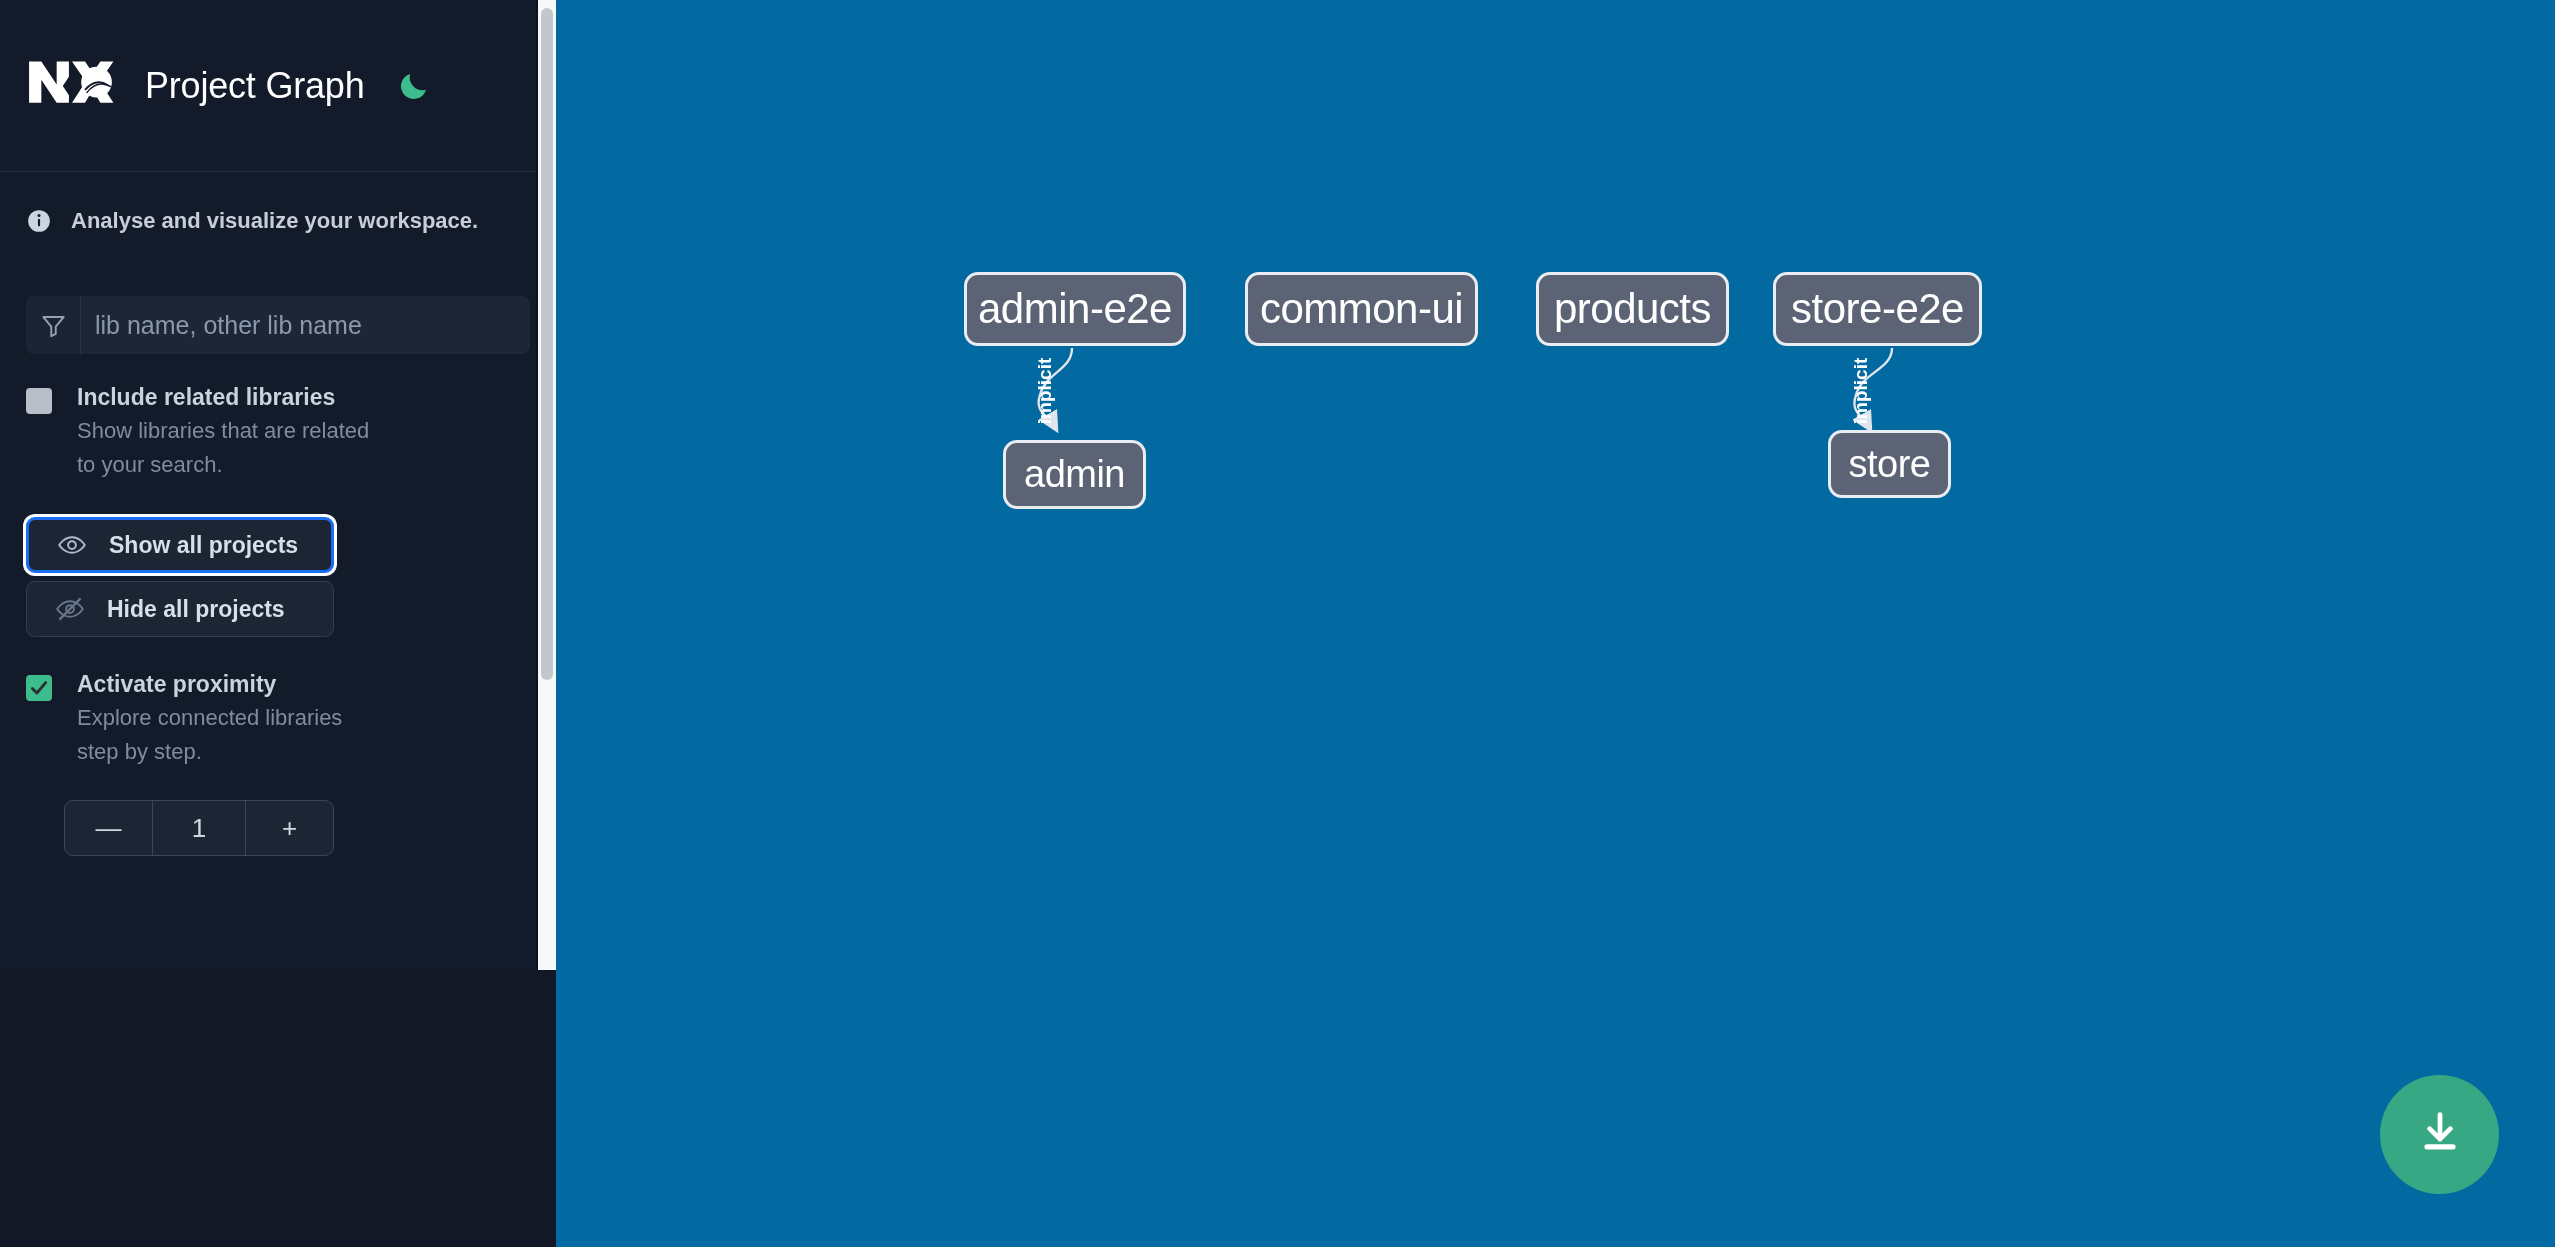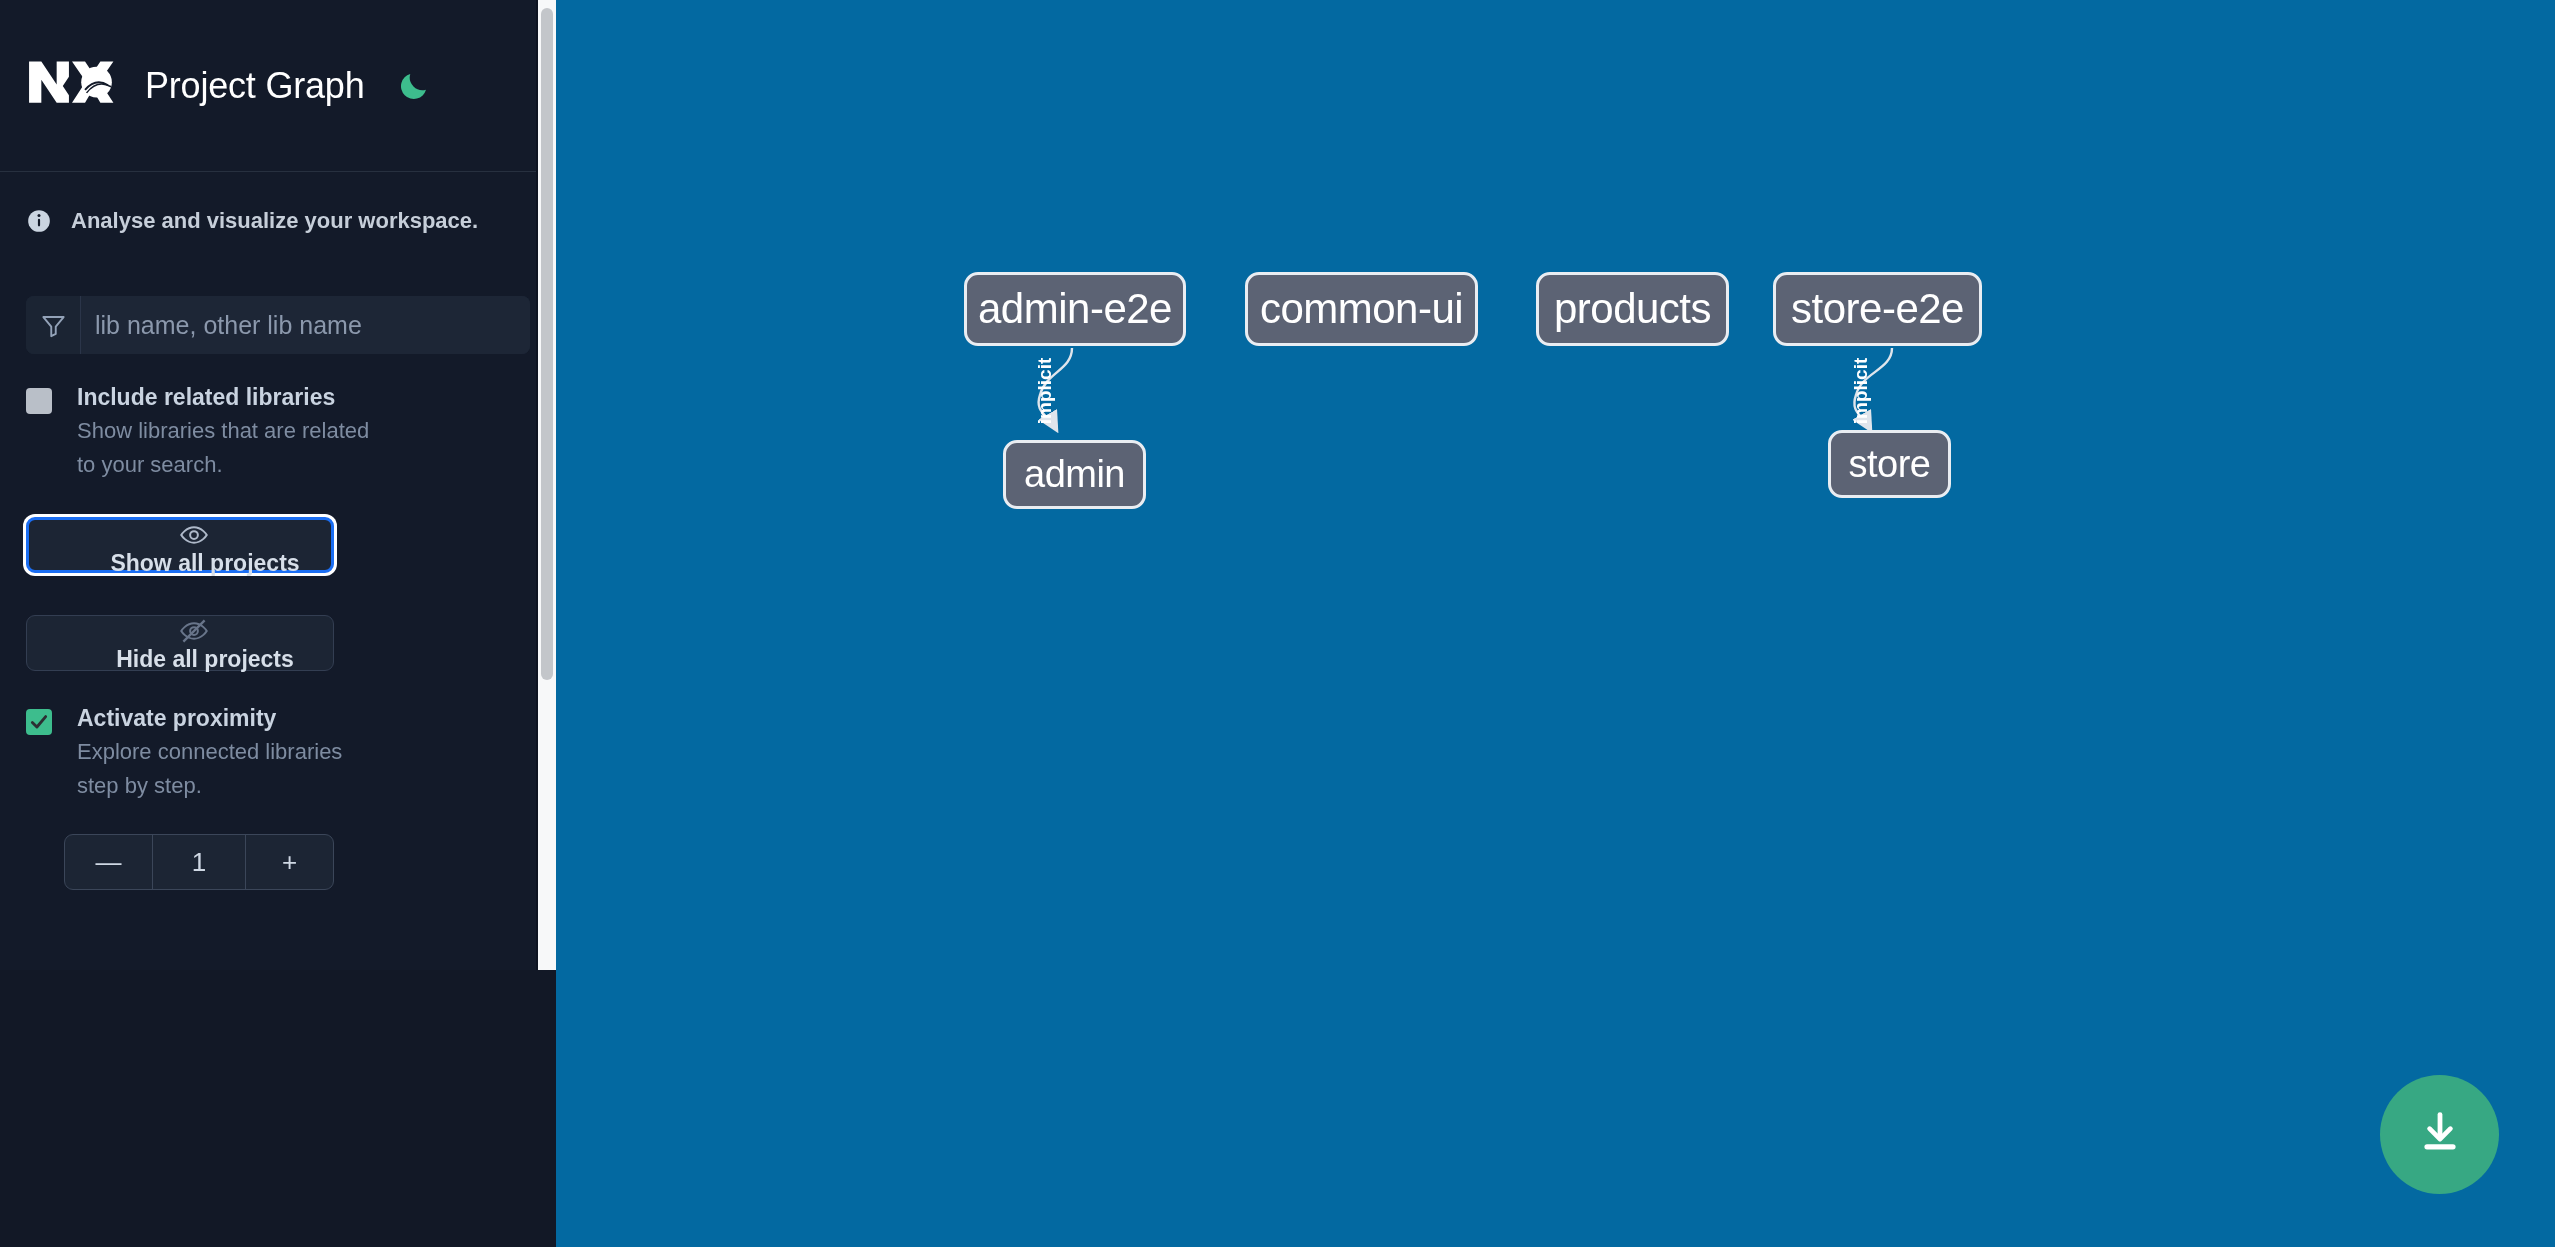--- a/index.html
+++ b/index.html
@@ -119,34 +119,33 @@
   .btn-proj {
     position: relative;
     width: 308px; height: 56px;
     margin-top: 36px;
     background: #1c2534;
     border: 1px solid #333e52;
     border-radius: 9px;
     display: flex; align-items: center;
     padding-left: 28px;
     cursor: pointer;
-    flex-direction: column;
   }
   .btn-proj.focused {
     border: 3px solid #1b6ef3;
     box-shadow: 0 0 0 3px #ffffff;
   }
   .btn-proj .bicon { flex: 0 0 30px; width: 30px; height: 30px; }
   .btn-proj .blabel {
     margin-left: 22px;
     color: #d7dfe9;
     font-size: 23px;
     font-weight: 700;
   }
-  .btn-proj.hide-btn { margin-top: 42px; }
+  .btn-proj.hide-btn { margin-top: 8px; }
 
   
   .stepper {
     margin-top: 32px; margin-left: 38px;
     width: 270px; height: 56px;
     display: flex;
     border: 1px solid #3b4659;
     border-radius: 9px;
     overflow: hidden;
     background: #1c2534;

